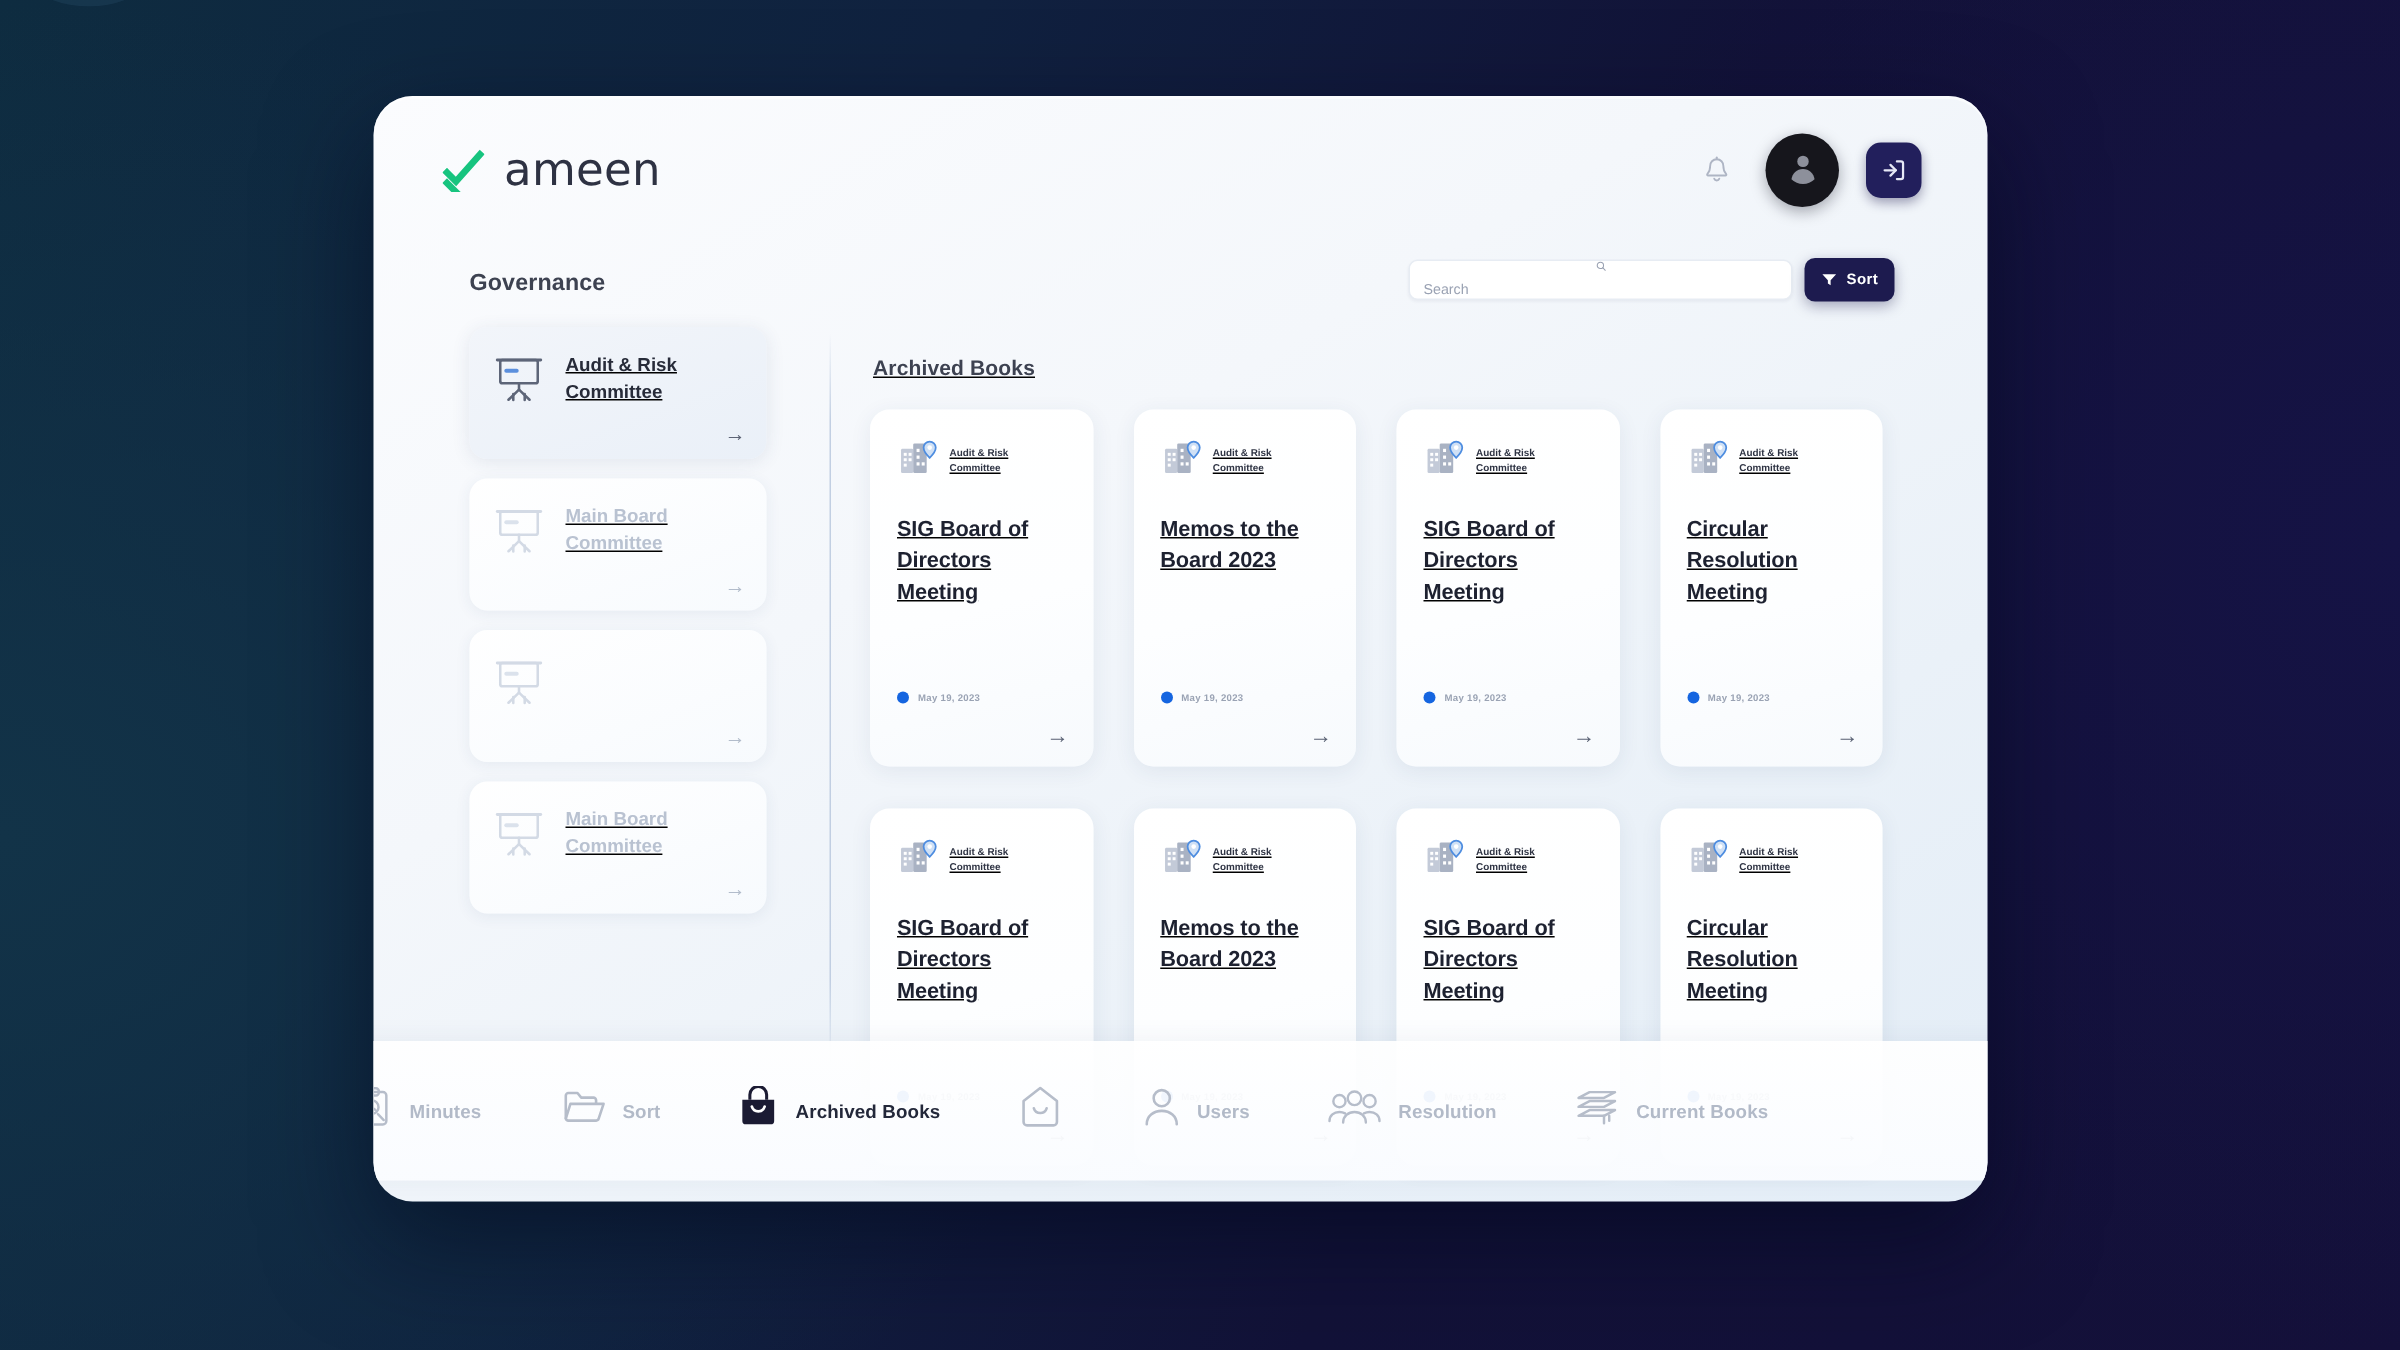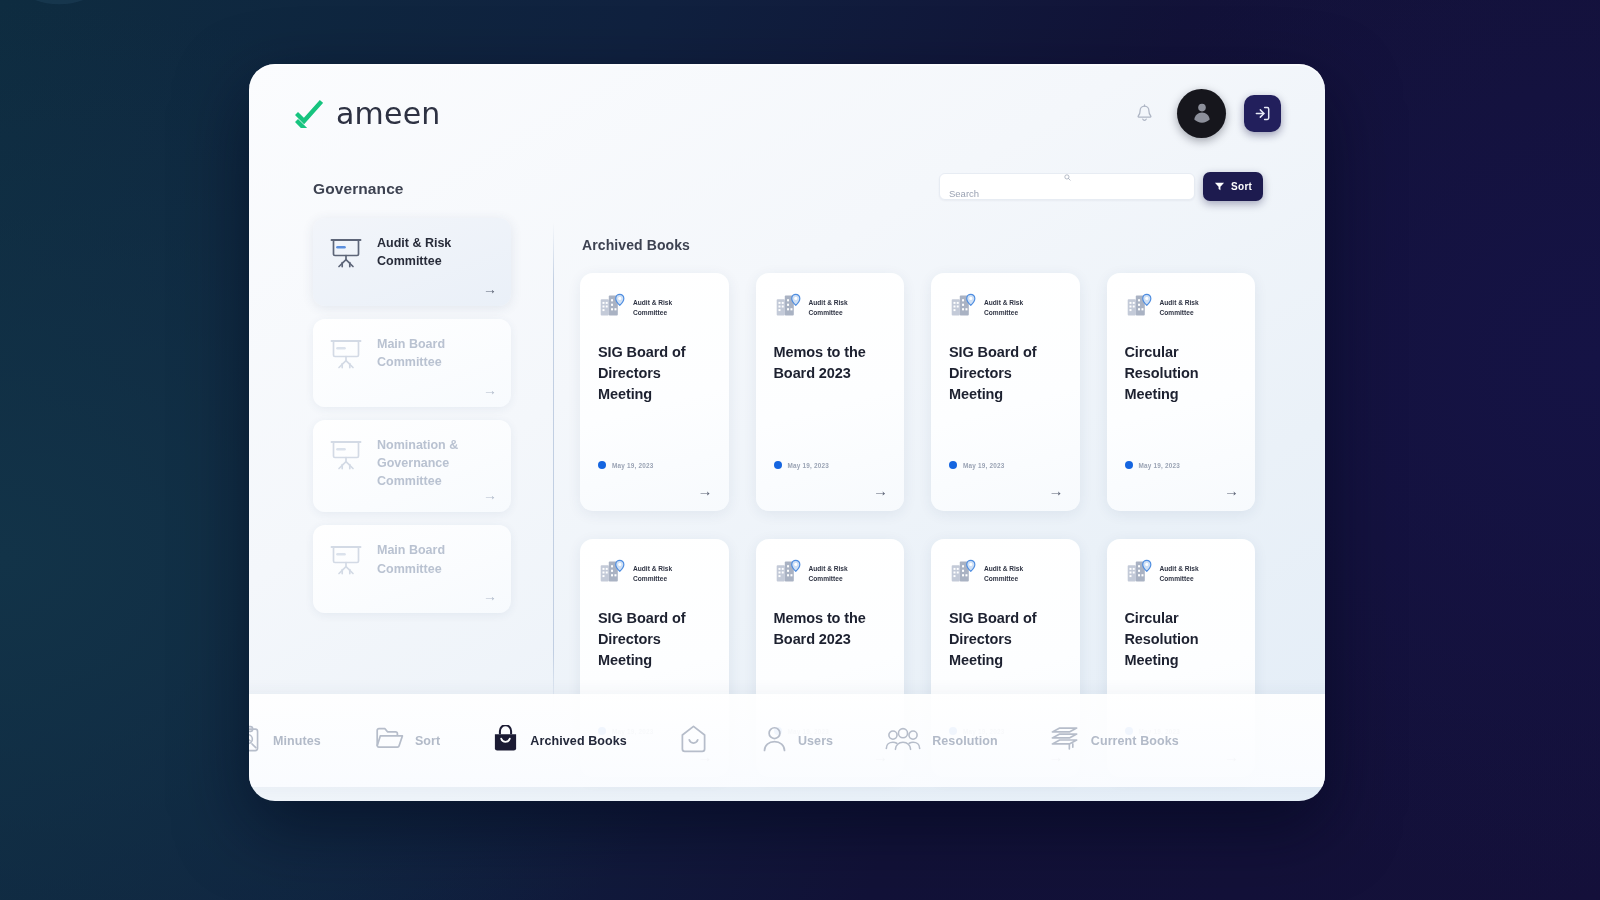--- a/index.html
+++ b/index.html
@@ -155,20 +155,21 @@
     font-size: 10px; font-weight: 700; letter-spacing: 0.3px;
   }
 
   
   #app-body {
     position: absolute;
     left: 0; top: 154px;
     width: 100%;
     height: 528px;
     display: flex;
+    text-decoration: underline;
   }
 
   
   #committees-panel {
     width: 304px;
     padding: 0 42px 0 64px;
     display: flex;
     flex-direction: column;
     gap: 13px;
   }
@@ -413,21 +414,20 @@
           </div>
           <div class="committee-card">
             <span class="committee-icon"><svg width="34" height="34" viewBox="0 0 34 34">
       <rect x="4.5" y="4" width="25" height="15.5" rx="1.4" fill="none" stroke="#d3dae5" stroke-width="1.7"></rect>
       <path d="M2.5 4h29" stroke="#d3dae5" stroke-width="1.9" stroke-linecap="round"></path>
       <path d="M8.5 11.2h7" stroke="#dbe2ec" stroke-width="2.6" stroke-linecap="round"></path>
       <path d="M17 19.5v4.2" stroke="#d3dae5" stroke-width="1.7" stroke-linecap="round"></path>
       <path d="M17 23.7 10 30.5M17 23.7l7 6.8" stroke="#d3dae5" stroke-width="1.7" stroke-linecap="round"></path>
       <path d="M13.2 26.6v4M20.8 26.6v4" stroke="#d3dae5" stroke-width="1.7" stroke-linecap="round"></path>
     </svg></span>
-            <span class="committee-label">Nomination &amp; Governance Committee</span>
             <span class="committee-arrow">→</span>
           </div>
           <div class="committee-card">
             <span class="committee-icon"><svg width="34" height="34" viewBox="0 0 34 34">
       <rect x="4.5" y="4" width="25" height="15.5" rx="1.4" fill="none" stroke="#d3dae5" stroke-width="1.7"></rect>
       <path d="M2.5 4h29" stroke="#d3dae5" stroke-width="1.9" stroke-linecap="round"></path>
       <path d="M8.5 11.2h7" stroke="#dbe2ec" stroke-width="2.6" stroke-linecap="round"></path>
       <path d="M17 19.5v4.2" stroke="#d3dae5" stroke-width="1.7" stroke-linecap="round"></path>
       <path d="M17 23.7 10 30.5M17 23.7l7 6.8" stroke="#d3dae5" stroke-width="1.7" stroke-linecap="round"></path>
       <path d="M13.2 26.6v4M20.8 26.6v4" stroke="#d3dae5" stroke-width="1.7" stroke-linecap="round"></path>

